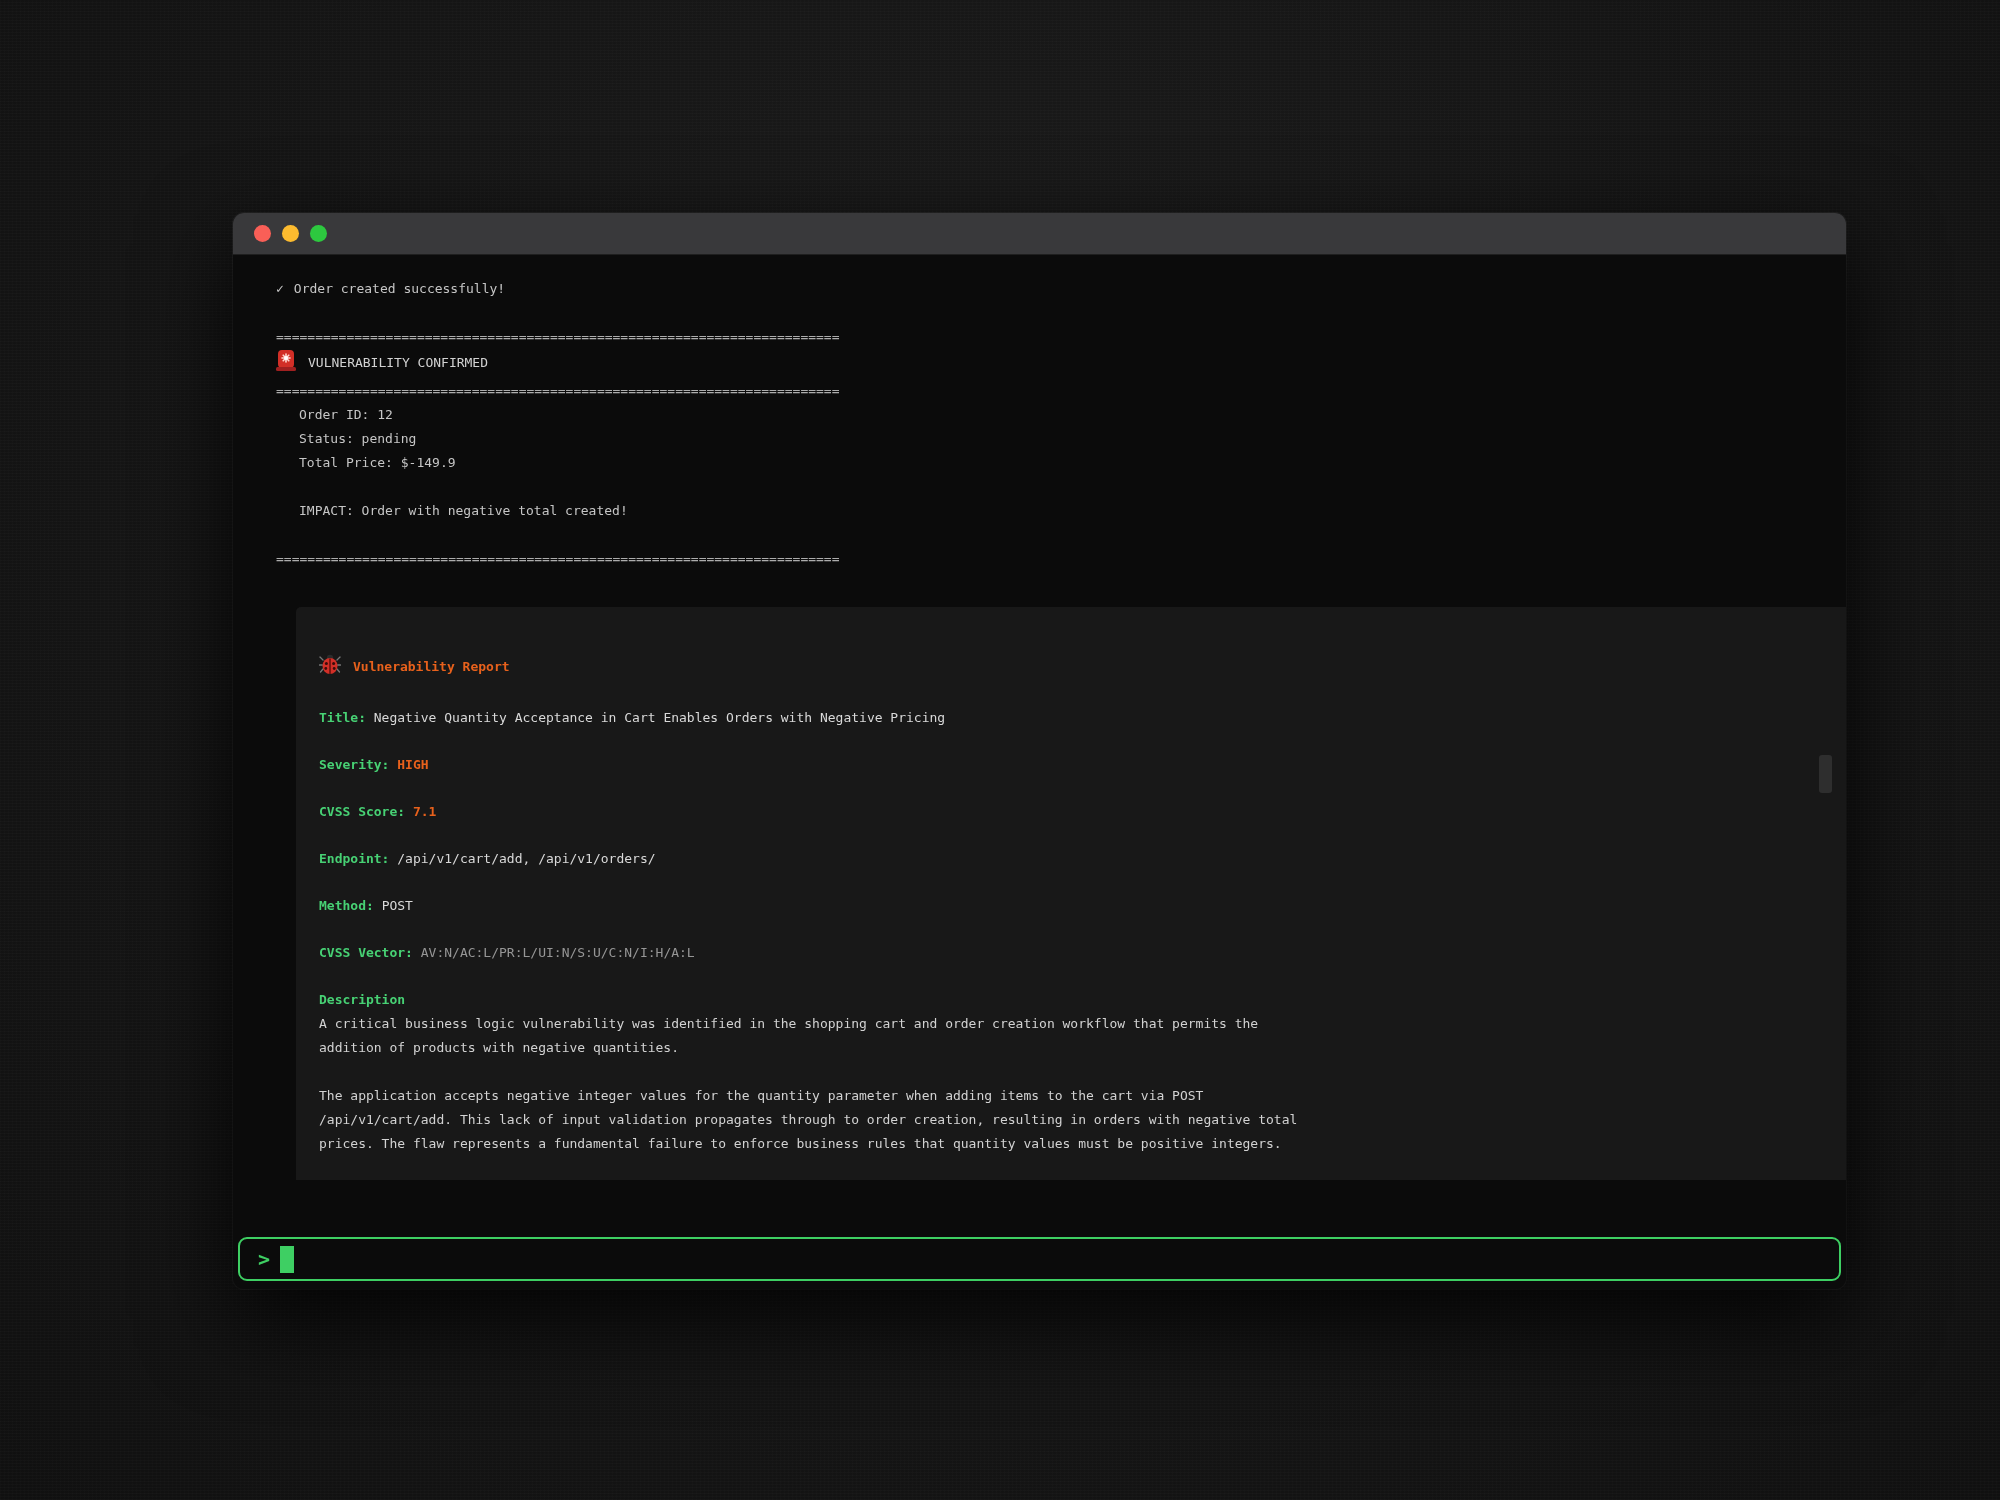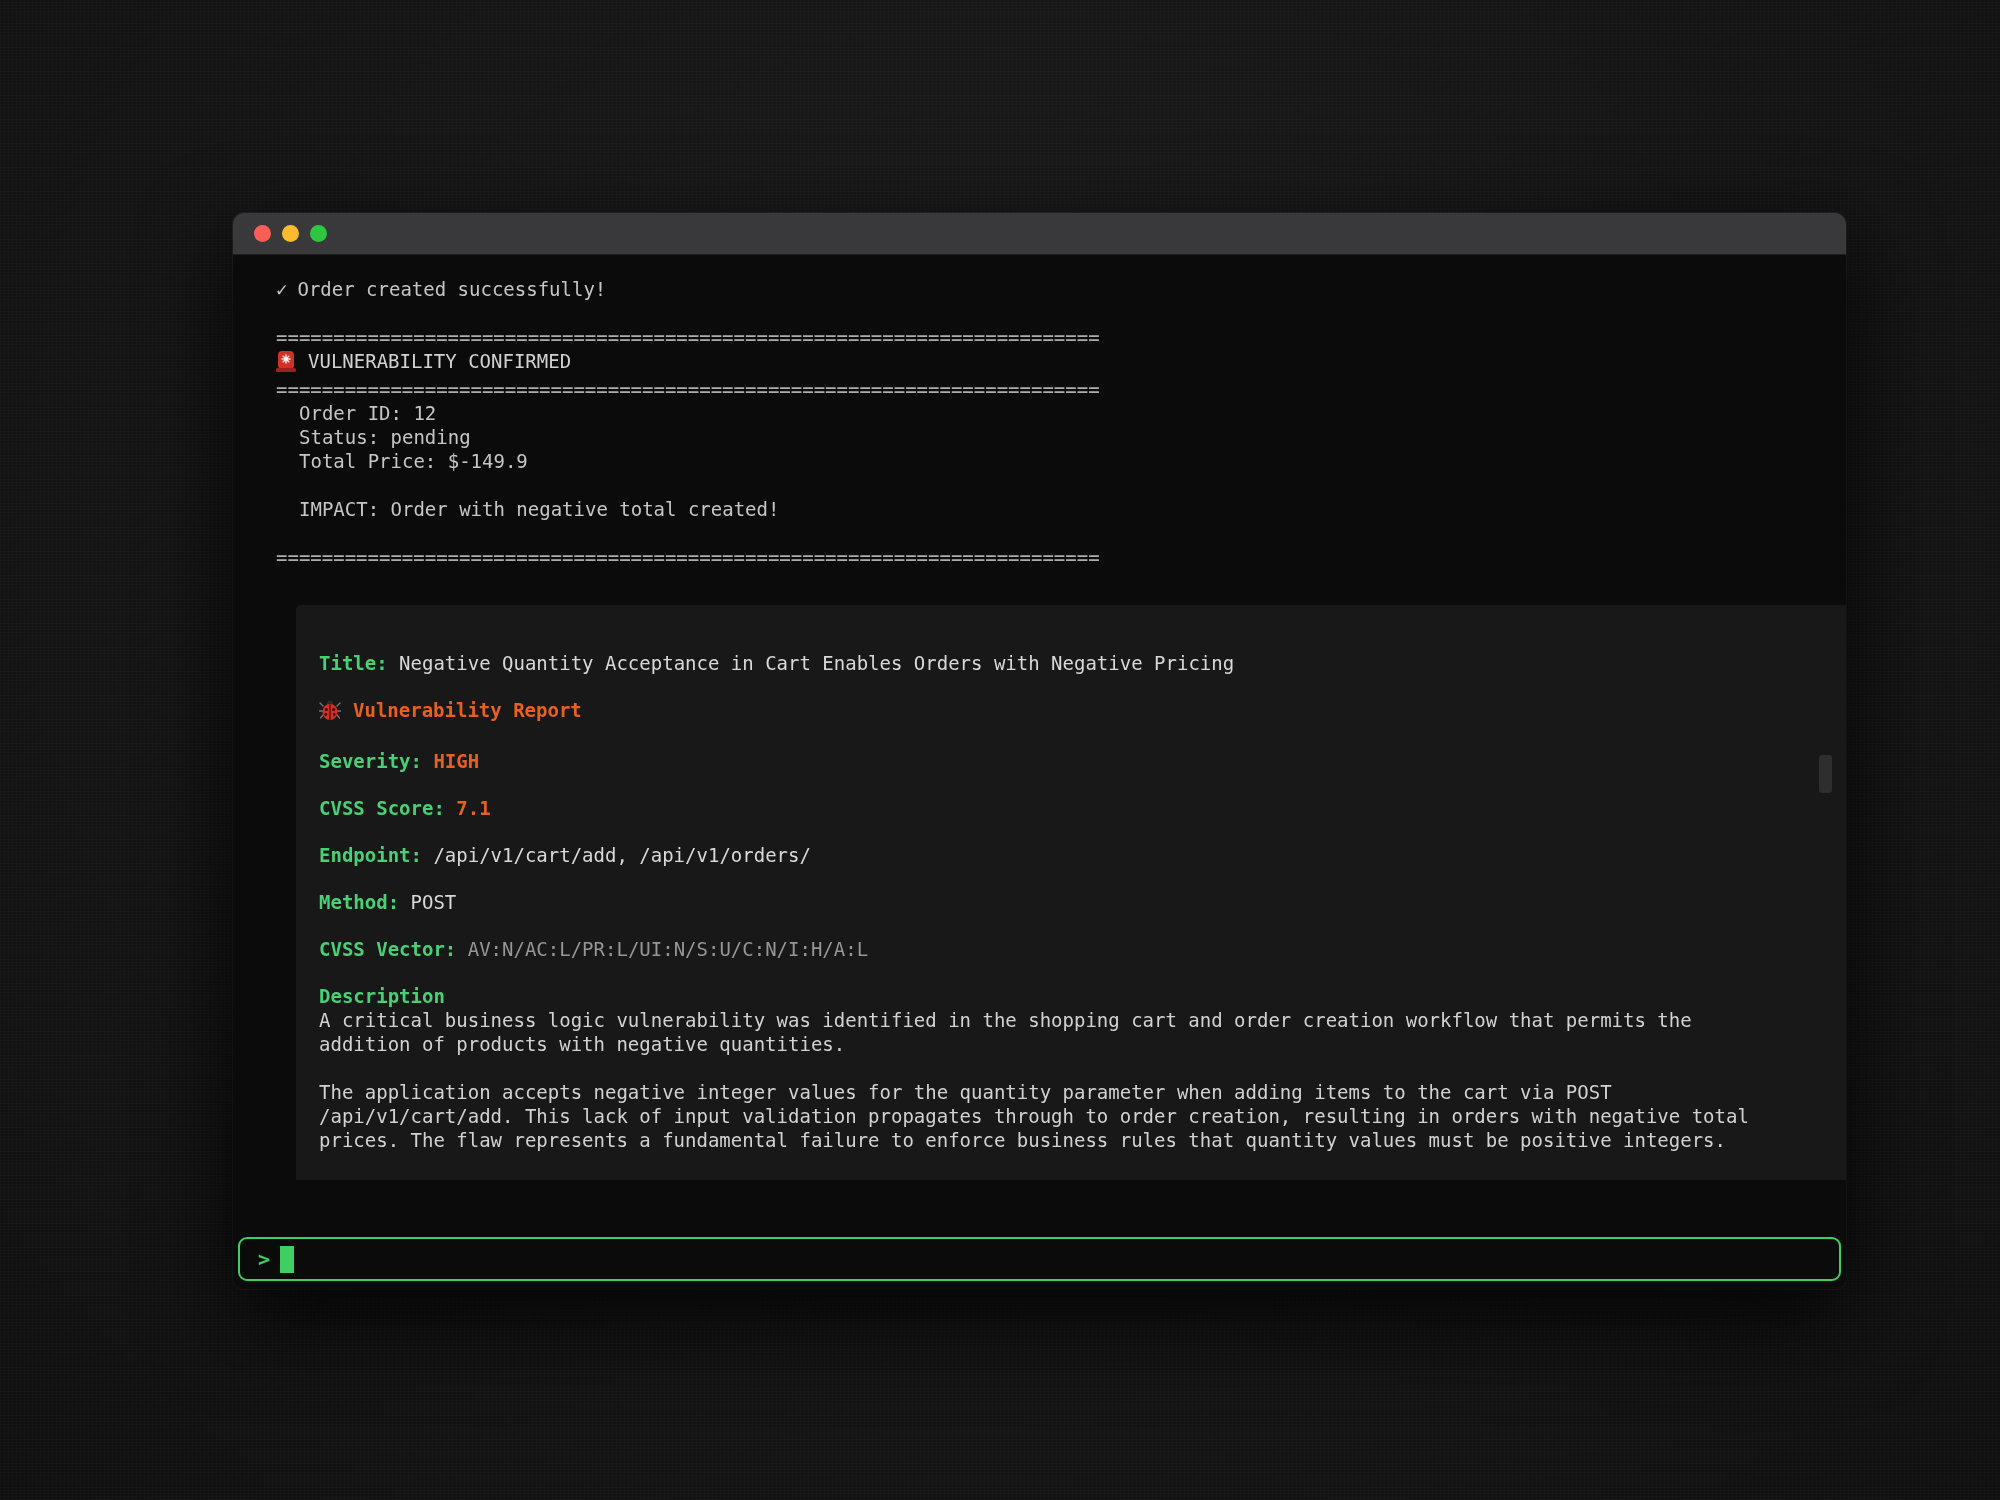--- a/index.html
+++ b/index.html
@@ -34,21 +34,21 @@
   .dot.green{ background:#2dc83f; }
   .titlebar .title{
     position:absolute; left:0; right:0; text-align:center;
     font-family:"Liberation Sans","DejaVu Sans",sans-serif;
     font-size:17px; font-weight:bold; color:#d4d4d6; letter-spacing:.2px;
   }
 
   .content{
     position:relative; height:925px; overflow:hidden;
     padding:22px 0 0 43px;
-    font-size:19px; line-height:24px; color:#c6c6c6;
+    font-size:13px; line-height:24px; color:#c6c6c6;
   }
   .line{ white-space:pre; }
   .blank{ height:24px; }
   .divider{ color:#adadad; letter-spacing:0; }
   .check{ color:#c6c6c6; margin-right:10px; }
   .indent{ padding-left:23px; }
 
   .icon-inline{ display:inline-block; vertical-align:-4px; margin-right:12px; }
 
   .panel{
@@ -123,39 +123,39 @@
     <div class="line indent">Order ID: 12</div>
     <div class="line indent">Status: pending</div>
     <div class="line indent">Total Price: $-149.9</div>
     <div class="blank"></div>
     <div class="line indent">IMPACT: Order with negative total created!</div>
     <div class="blank"></div>
     <div class="line divider">========================================================================</div>
     <div class="blank"></div>
 
     <div class="panel">
-      <div class="entry line"><span class="green">Title:</span><span> </span><span class="white">Negative Quantity Acceptance in Cart Enables Orders with Negative Pricing</span></div>
-
       <div class="entry line"><span class="icon-inline"><svg width="22" height="22" viewBox="0 0 22 22">
               <g stroke="#777" stroke-width="1.3" stroke-linecap="round">
                 <line x1="4" y1="7" x2="1" y2="4"></line>
                 <line x1="3.4" y1="12" x2="0.5" y2="12"></line>
                 <line x1="4" y1="16" x2="1.5" y2="19"></line>
                 <line x1="18" y1="7" x2="21" y2="4"></line>
                 <line x1="18.6" y1="12" x2="21.5" y2="12"></line>
                 <line x1="18" y1="16" x2="20.5" y2="19"></line>
               </g>
               <circle cx="11" cy="5" r="3.2" fill="#2b2b2b"></circle>
               <ellipse cx="11" cy="13" rx="7.5" ry="8" fill="#d22f27"></ellipse>
               <line x1="11" y1="5.5" x2="11" y2="21" stroke="#5a0f0c" stroke-width="1.4"></line>
               <circle cx="7.4" cy="10.5" r="1.5" fill="#3a0c0a"></circle>
               <circle cx="14.6" cy="10.5" r="1.5" fill="#3a0c0a"></circle>
               <circle cx="6.8" cy="15.5" r="1.4" fill="#3a0c0a"></circle>
               <circle cx="15.2" cy="15.5" r="1.4" fill="#3a0c0a"></circle>
             </svg></span><span class="orange">Vulnerability Report</span></div>
+
+      <div class="entry line"><span class="green">Title:</span><span> </span><span class="white">Negative Quantity Acceptance in Cart Enables Orders with Negative Pricing</span></div>
 
       <div class="entry line"><span class="green">Severity:</span><span> </span><span class="orange">HIGH</span></div>
 
       <div class="entry line"><span class="green">CVSS Score:</span><span> </span><span class="orange">7.1</span></div>
 
       <div class="entry line"><span class="green">Endpoint:</span><span> </span><span class="white">/api/v1/cart/add, /api/v1/orders/</span></div>
 
       <div class="entry line"><span class="green">Method:</span><span> </span><span class="white">POST</span></div>
 
       <div class="entry line"><span class="green">CVSS Vector:</span><span> </span><span class="gray">AV:N/AC:L/PR:L/UI:N/S:U/C:N/I:H/A:L</span></div>

